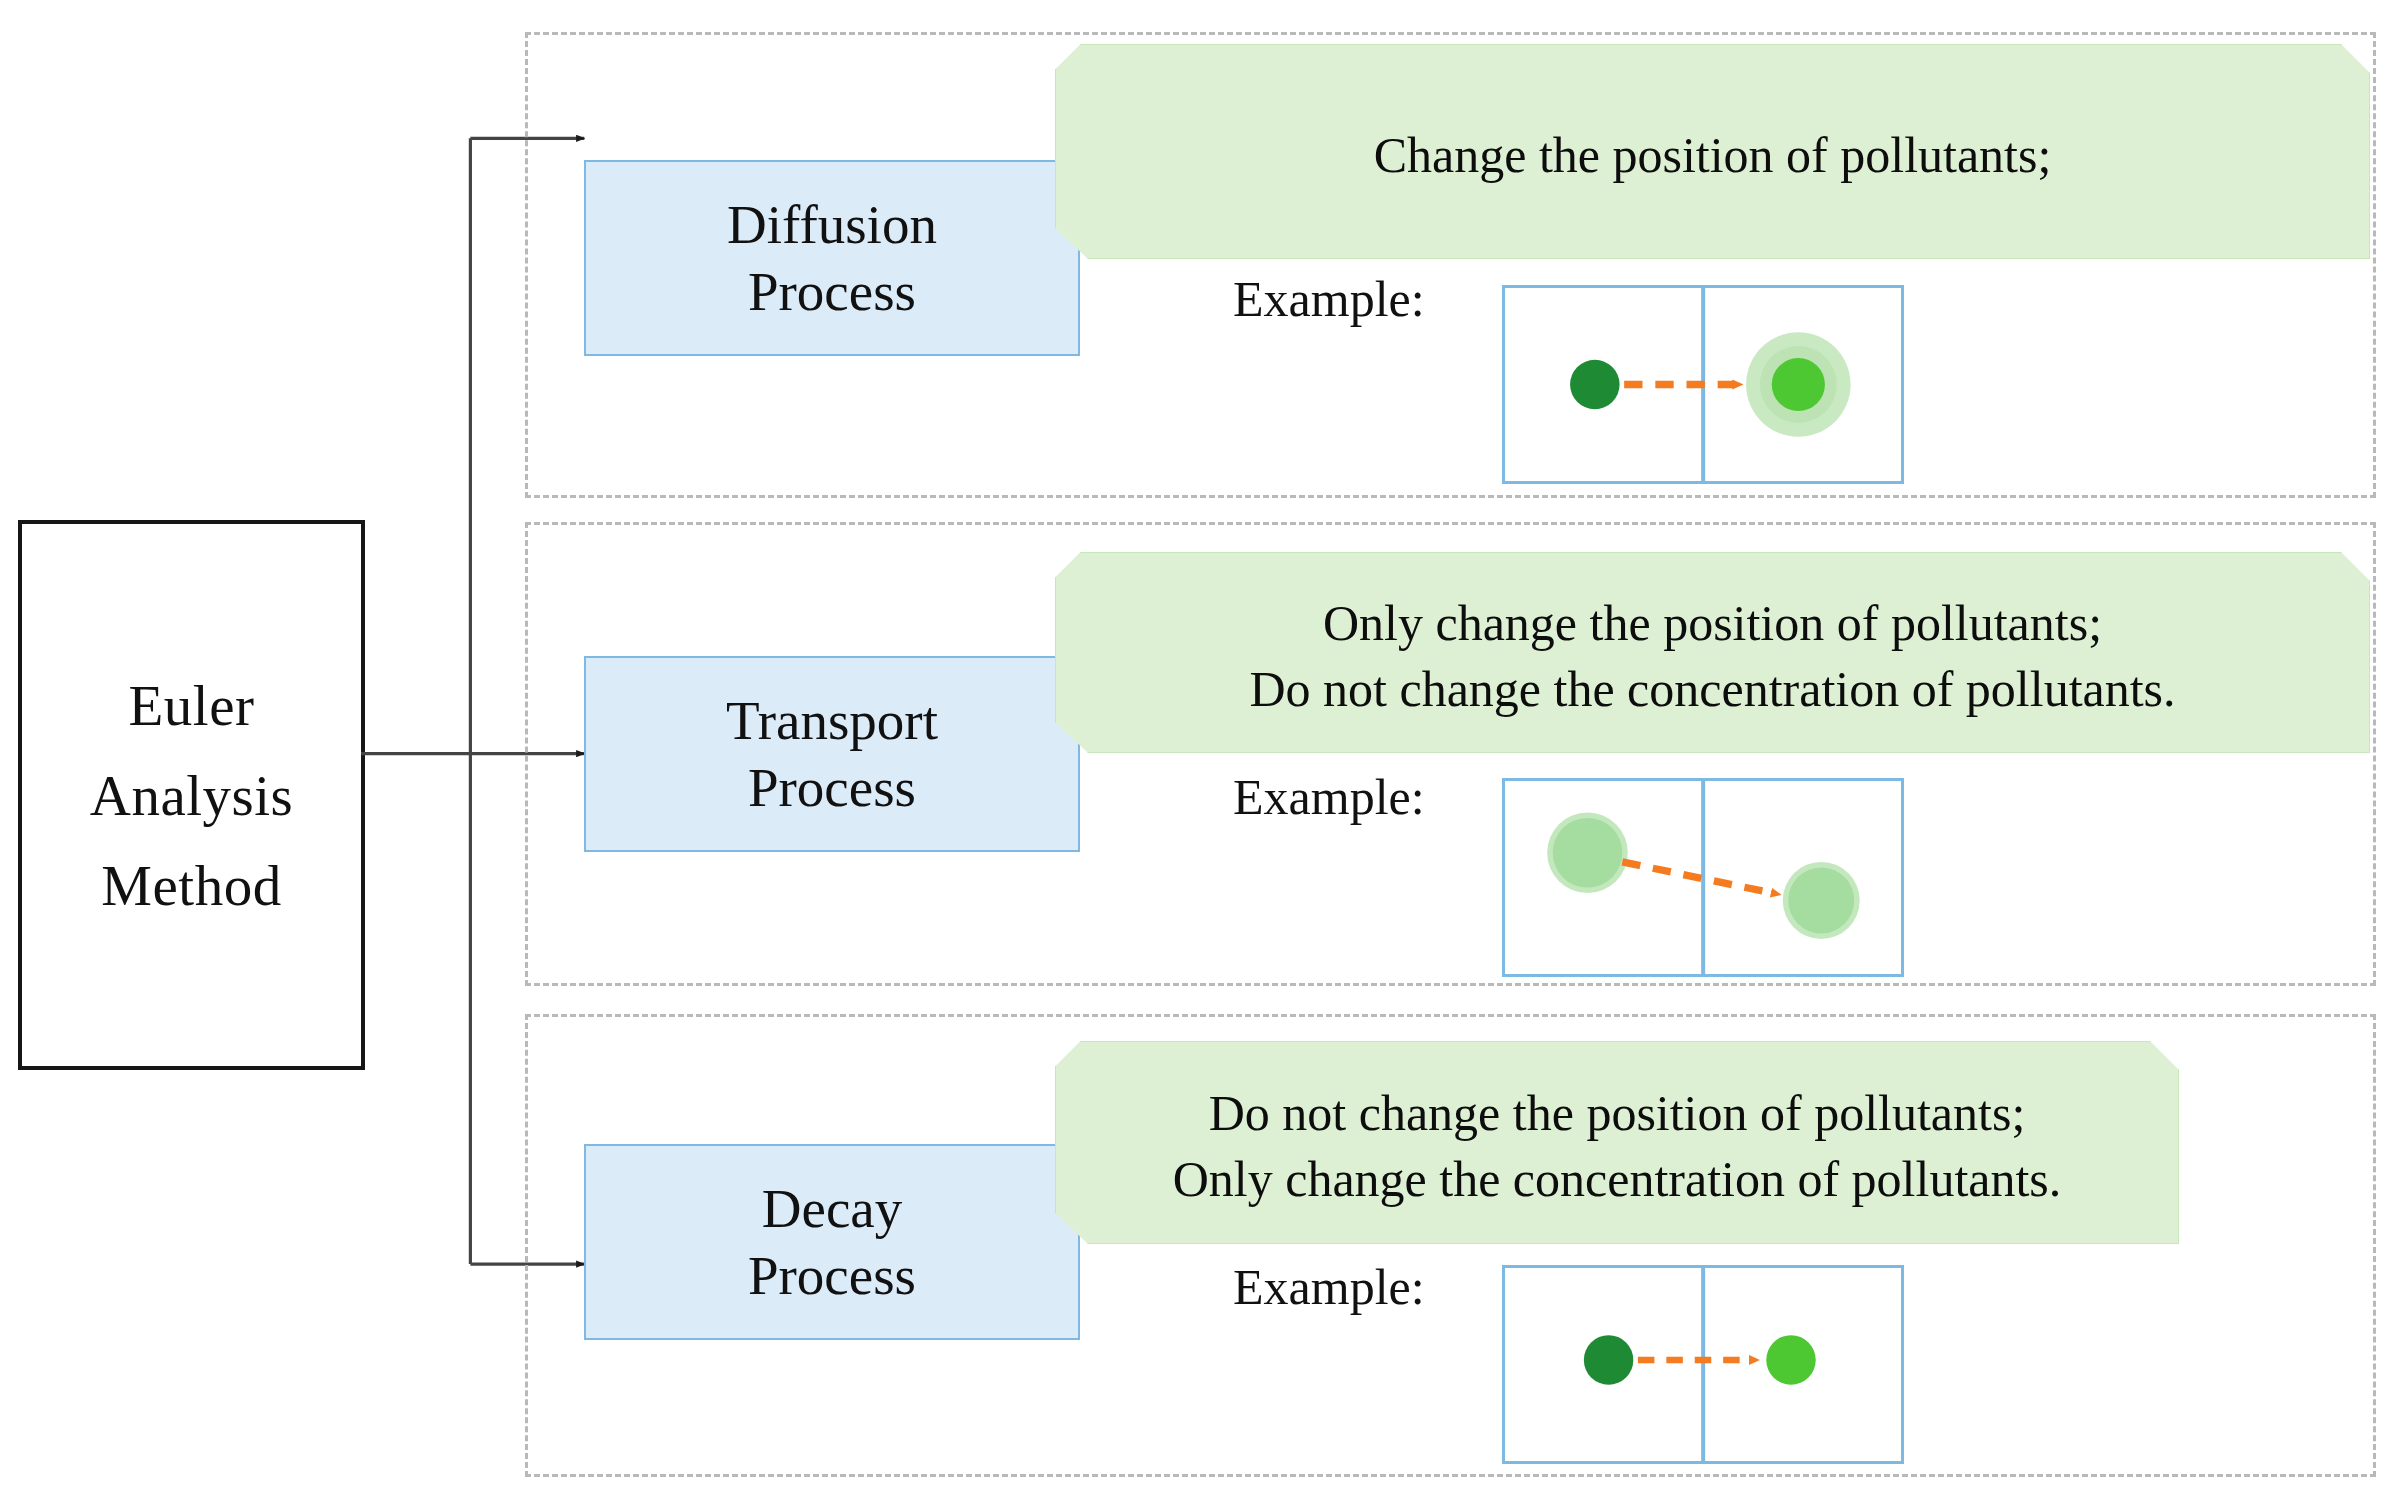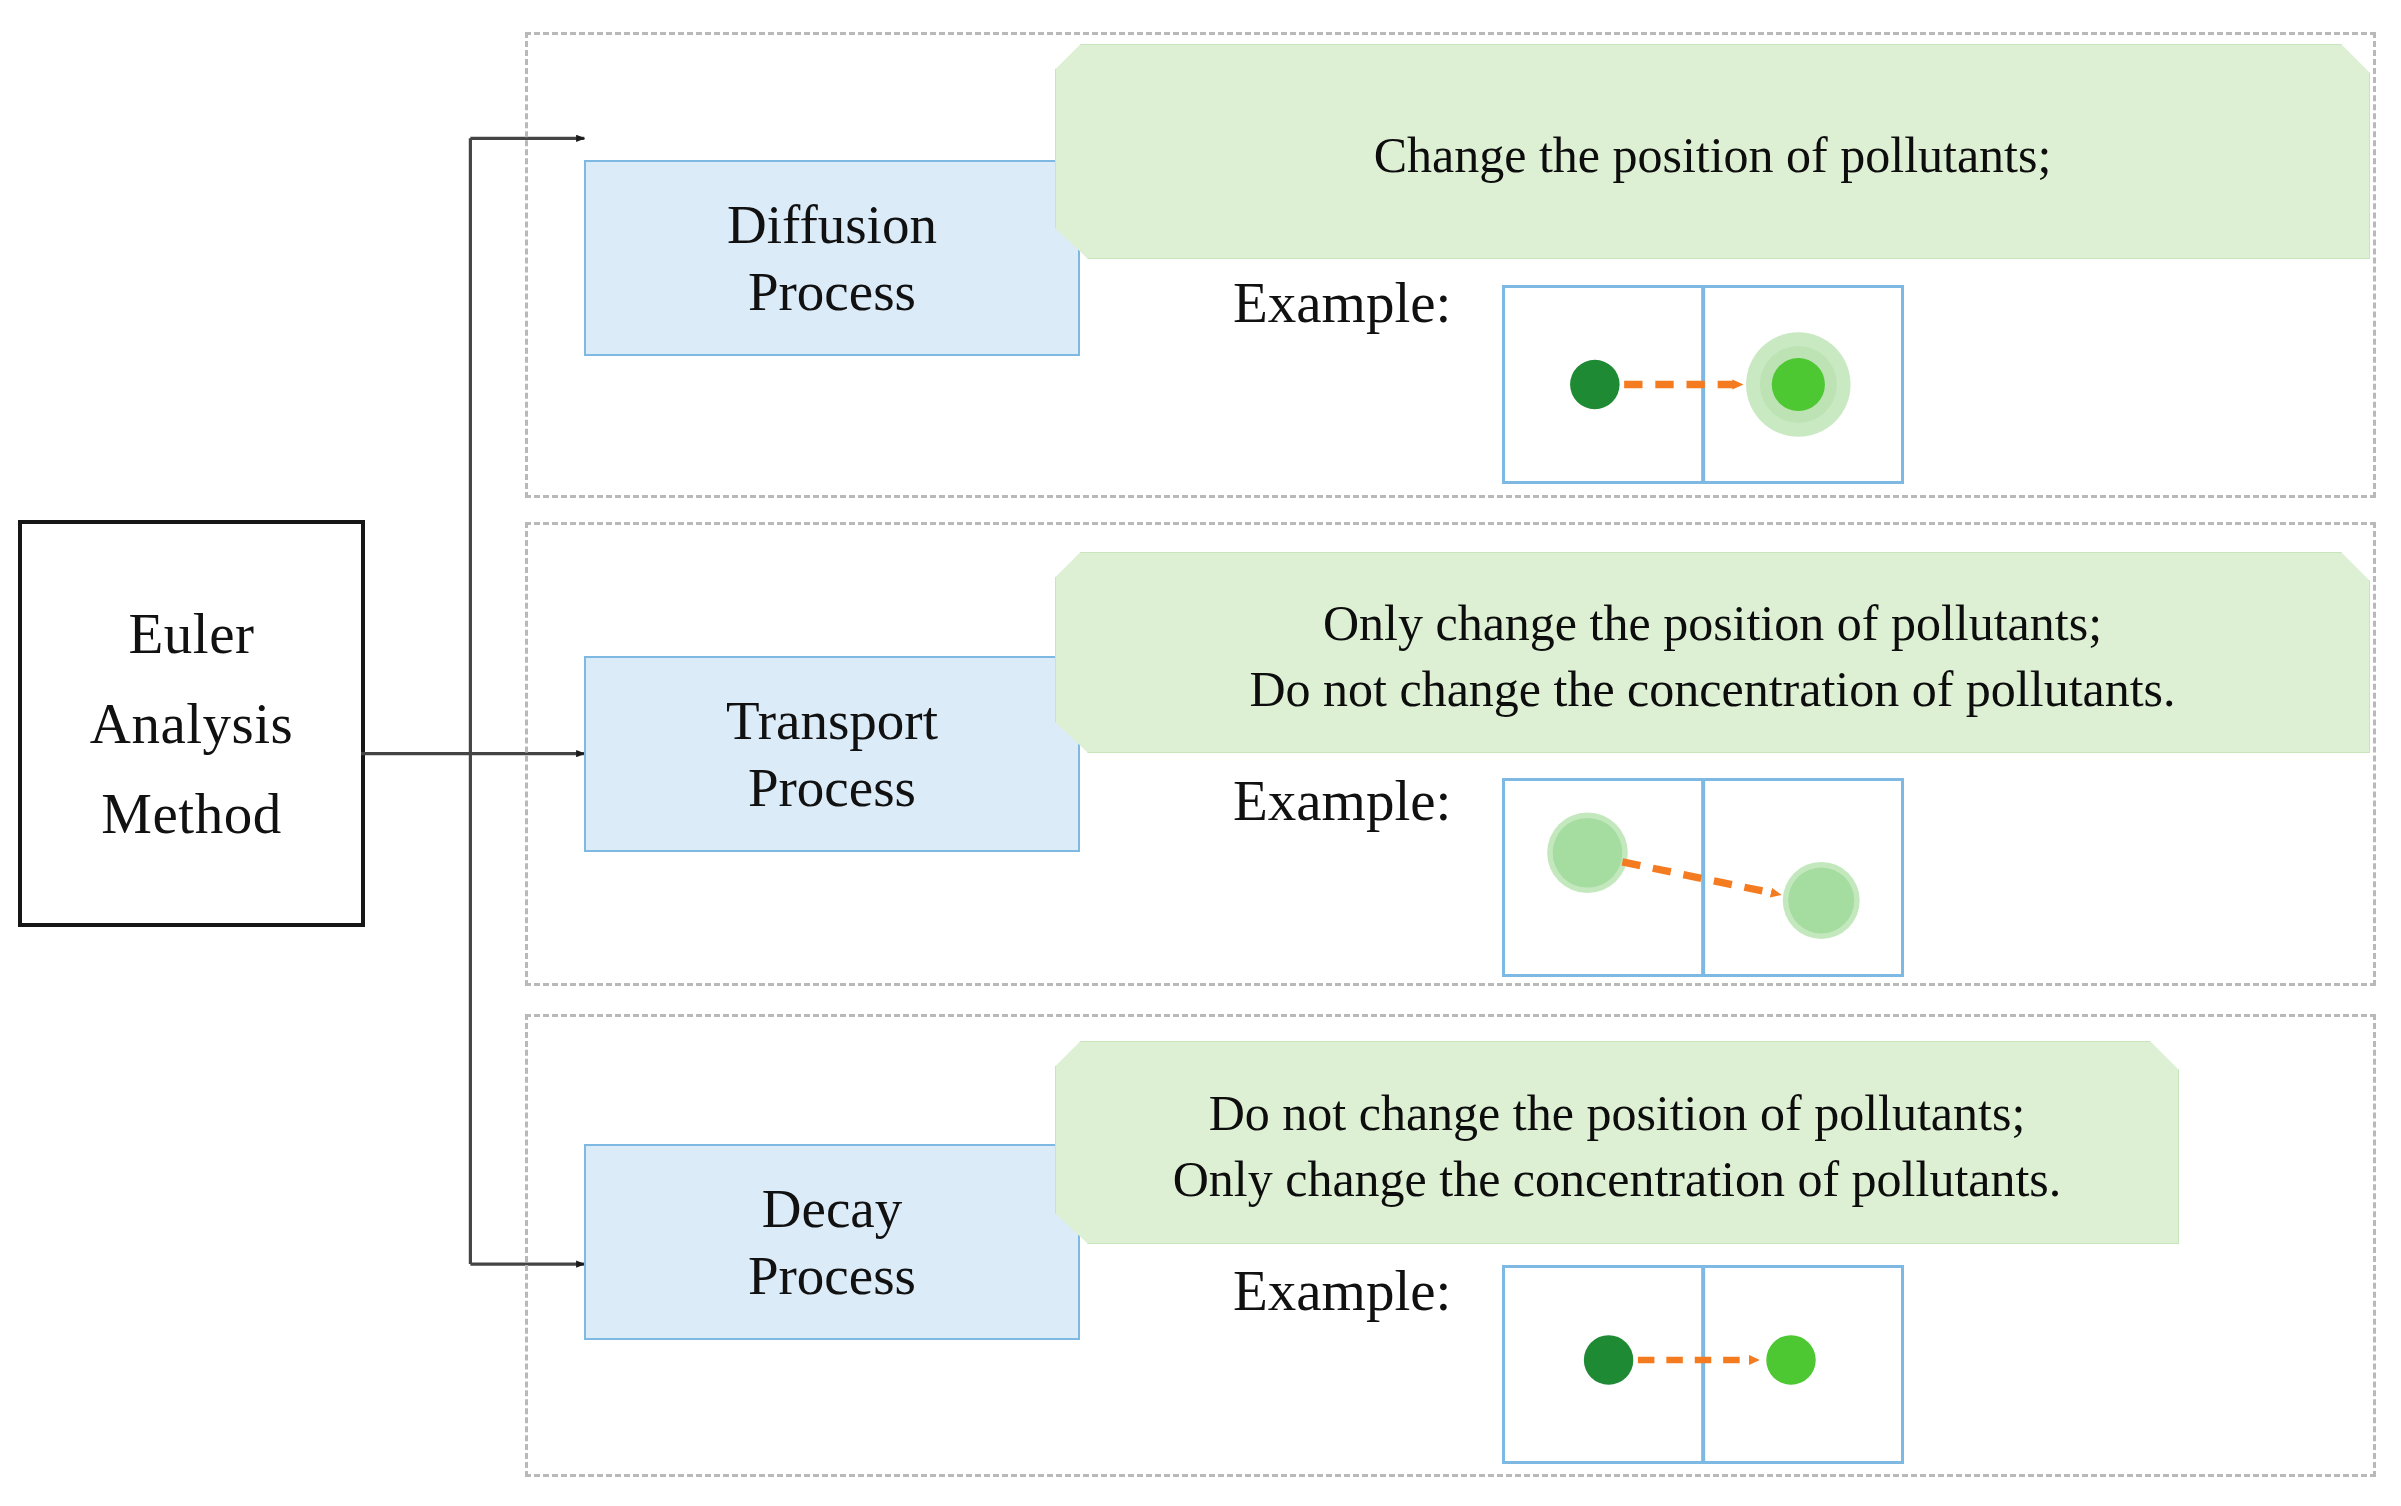--- a/index.html
+++ b/index.html
@@ -21,21 +21,21 @@
     width: 2401px;
     height: 1507px;
   }
 
   
   .euler-box {
     position: absolute;
     left: 18px;
     top: 520px;
     width: 347px;
-    height: 407px;
+    height: 550px;
     border: 4.6px solid #161616;
     background: #ffffff;
     box-sizing: border-box;
     display: flex;
     flex-direction: column;
     align-items: center;
     justify-content: center;
     gap: 33px;
   }
   .euler-line {
@@ -114,21 +114,21 @@
     font-size: 50px;
     color: #0d0d0d;
     line-height: 1.18;
     white-space: nowrap;
     text-align: center;
   }
 
   
   .example-label {
     position: absolute;
-    font-size: 57px;
+    font-size: 50px;
     color: #111111;
     line-height: 1;
     white-space: nowrap;
   }
   .example-frame {
     position: absolute;
     width: 402px;
     height: 199px;
     border: 3.7px solid #7db9e3;
     box-sizing: border-box;

